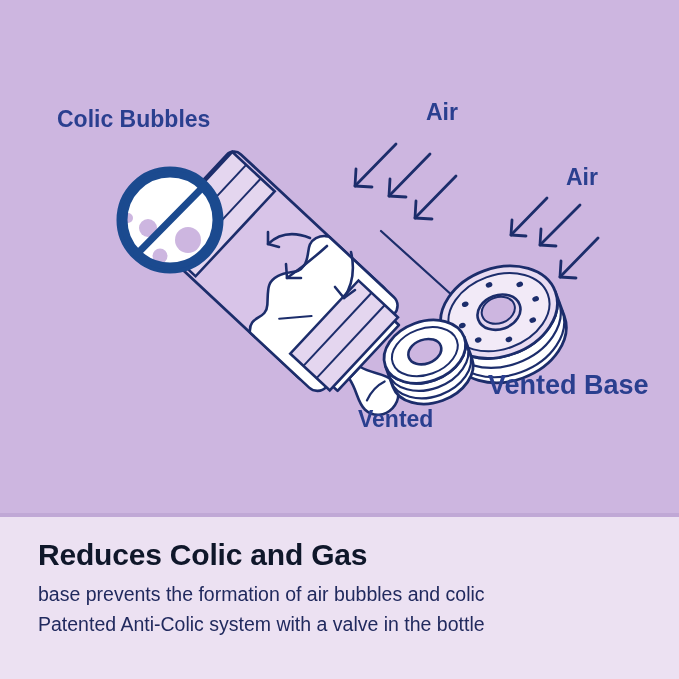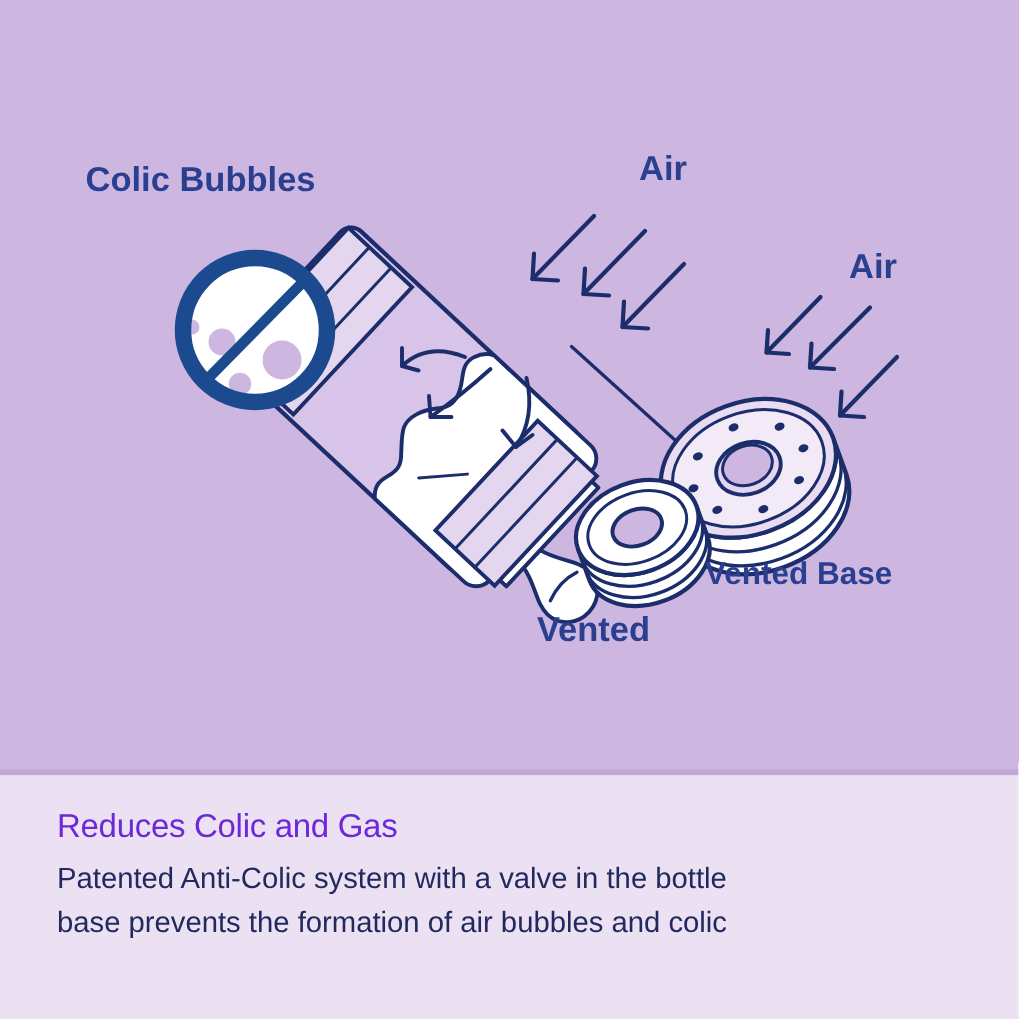--- a/index.html
+++ b/index.html
@@ -43,23 +43,23 @@
     height: 162px;
     background: #ece1f2;
   }
   .caption-inner {
     position: absolute;
     left: 38px;
     top: 22px;
     width: 610px;
   }
   .headline {
-    font-size: 22px;
-    font-weight: normal;
-    color: #6d28d9;
+    font-size: 30px;
+    font-weight: bold;
+    color: #0f172a;
     letter-spacing: -0.2px;
     line-height: 1.08;
     margin: 0 0 9px 0;
     white-space: nowrap;
   }
   .subline {
     font-size: 19.5px;
     font-weight: normal;
     color: #212a5e;
     line-height: 1.52;
@@ -79,21 +79,21 @@
     color: #2a3f8f;
     font-weight: bold;
     white-space: nowrap;
     line-height: 1;
     text-align: right;
   }
   .lbl-colic   { left: 57px;  top: 108px; font-size: 23px; }
   .lbl-air1    { left: 426px; top: 101px; font-size: 23px; }
   .lbl-air2    { left: 566px; top: 166px; font-size: 23px; }
   .lbl-valve   { left: 358px; top: 408px; font-size: 23px; }
-  .lbl-vented  { left: 470px; top: 372px; font-size: 21px; }
+  .lbl-vented  { left: 488px; top: 372px; font-size: 27px; }
 </style>
 </head>
 <body>
 
 <div id="infographic">
 
   <div class="diagram-panel">
 
     <svg class="art" viewBox="0 0 679 516">
       <defs>
@@ -221,18 +221,18 @@
     <div class="dlabel lbl-air2">Air</div>
     <div class="dlabel lbl-valve">Vented</div>
     <div class="dlabel lbl-vented">Vented Base</div>
   </div>
 
   <div class="panel-divider"></div>
 
   <div class="caption-panel">
     <div class="caption-inner">
       <h2 class="headline">Reduces Colic and Gas</h2>
+      <p class="subline">base prevents the formation of air bubbles and colic</p>
       <p class="subline">Patented Anti-Colic system with a valve in the bottle</p>
-      <p class="subline">base prevents the formation of air bubbles and colic</p>
     </div>
   </div>
 
 </div>
 
 </body></html>

